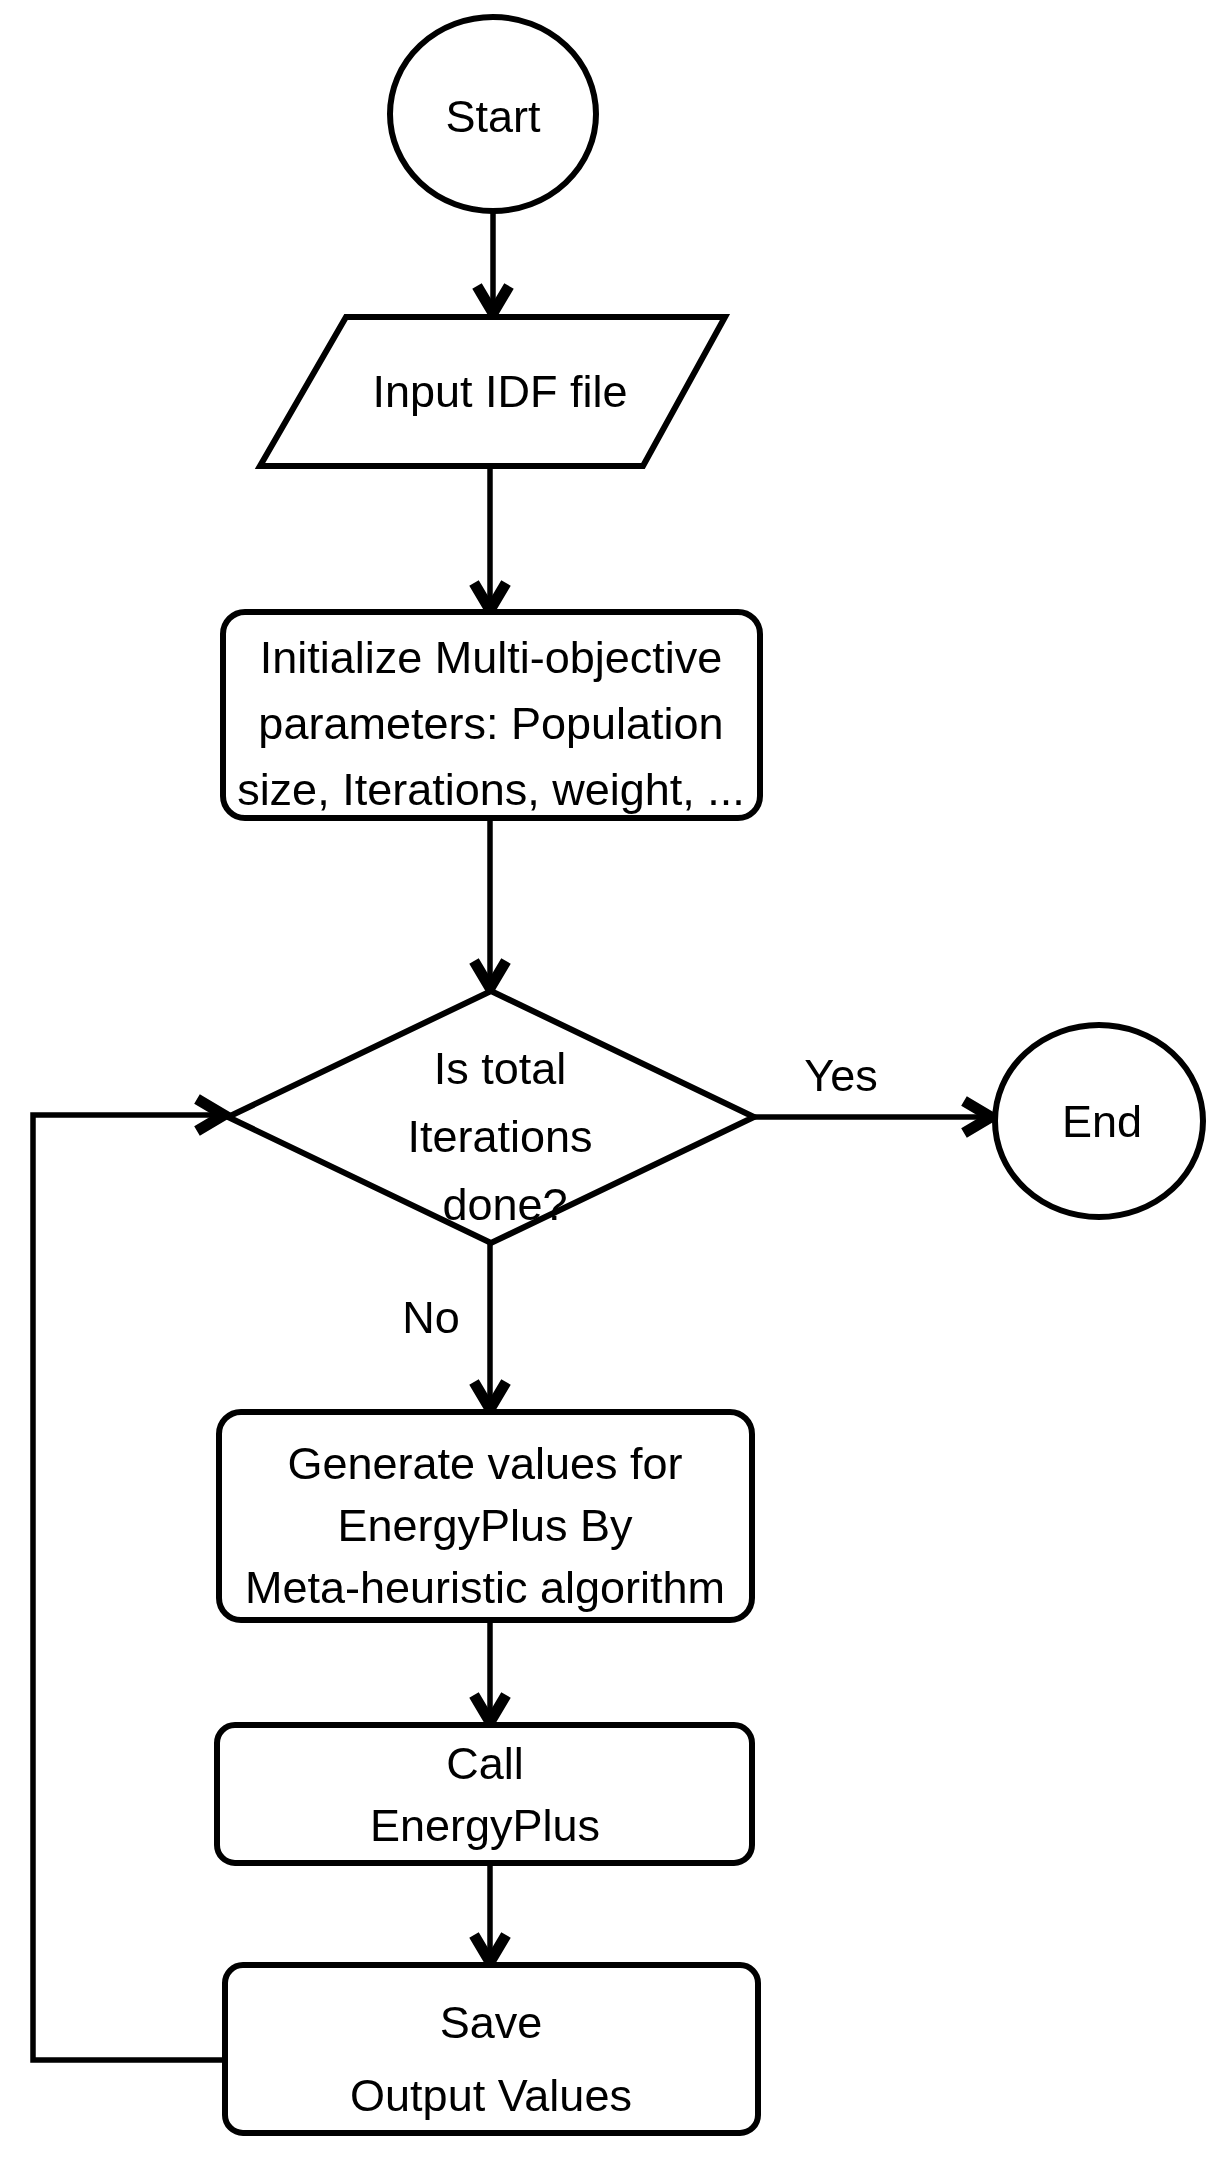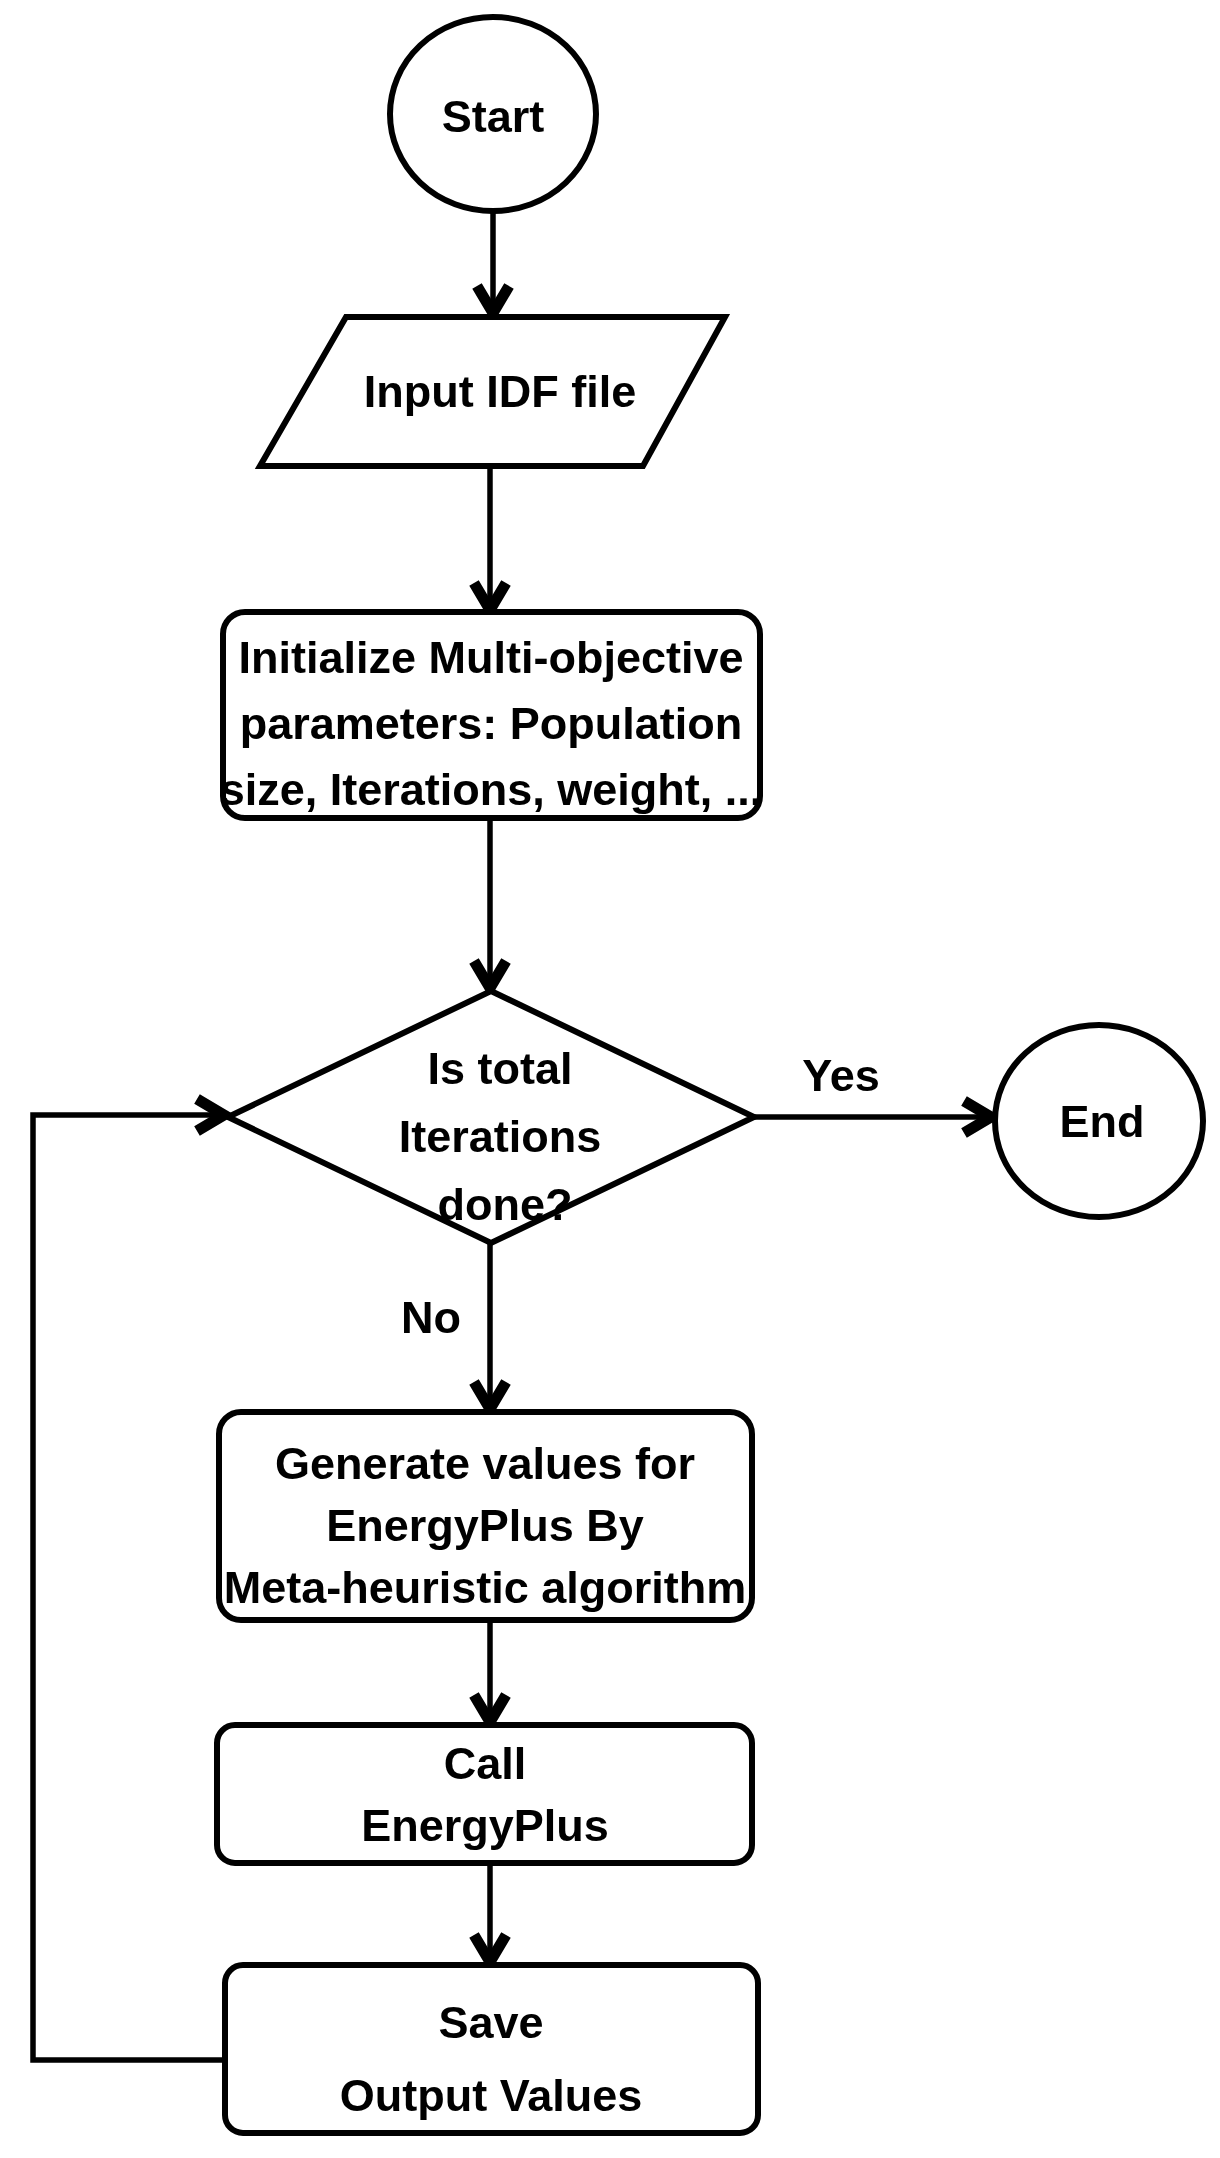--- a/index.html
+++ b/index.html
@@ -6,21 +6,20 @@
     margin: 0;
     padding: 0;
     background: #ffffff;
   }
   .page {
     width: 1220px;
     height: 2158px;
     background: #ffffff;
     position: relative;
     font-family: "Liberation Sans", sans-serif;
-    font-weight: bold;
   }
   svg.flow {
     display: block;
     width: 1220px;
     height: 2158px;
   }
   .shape {
     fill: #ffffff;
     stroke: #000000;
     stroke-width: 6;

